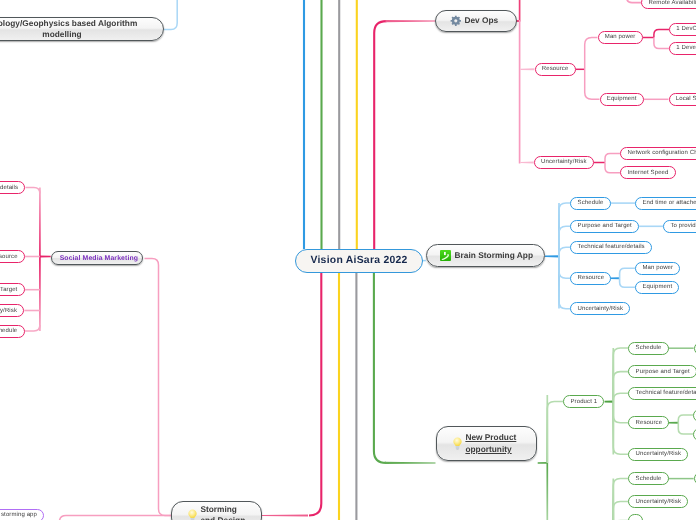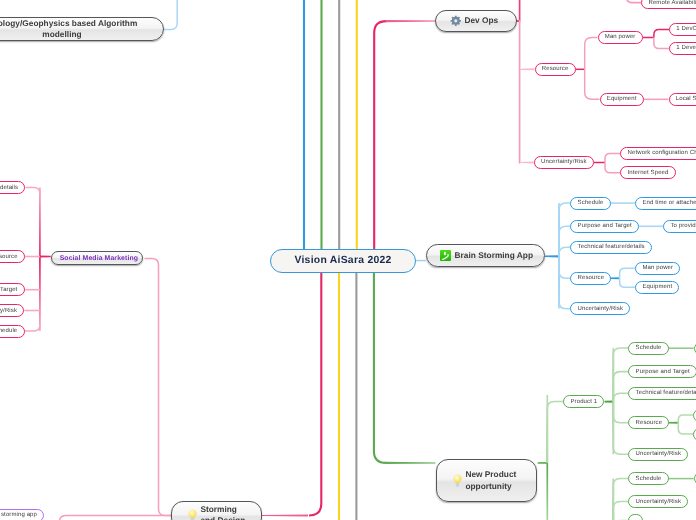--- a/index.html
+++ b/index.html
@@ -296,21 +296,21 @@
               <path d="M11.6 5.6h5.2v9.2h-5.2z" fill="#f4fff0"></path>
               <path d="M5.0 25.9c6.0-.6 12.2-4.3 17.2-10.7l3.3 2.3c-5.2 7.2-12.2 11.2-20.0 11.5z" fill="#e9ffdf"></path>
               <path d="M20.4 12.3l6.2 1.1-2.2 5.6z" fill="#f4fff0"></path>
             </svg>
           </span>
           <div class="tl">
             <div>Brain Storming App</div>
           </div>
         </div>
       </div>
-      <div class="node topic" style="left: 435.5px; width: 101.1px; top: 459px; height: 43px;">
+      <div class="node topic" style="left: 435.5px; width: 101.1px; top: 426px; height: 35px; text-decoration: underline;">
         <div class="row">
           <span>
             <svg class="ico" width="9" height="13" viewBox="0 0 36 52" style="margin-left:3.1px">
               <defs>
                 <radialGradient id="bg" cx="42%" cy="36%" r="62%">
                   <stop offset="0%" stop-color="#fffbe0"></stop>
                   <stop offset="48%" stop-color="#fdee9a"></stop>
                   <stop offset="100%" stop-color="#f7d947"></stop>
                 </radialGradient>
               </defs>
@@ -349,17 +349,17 @@
               <path d="M11.0 41.6h14.0v4.4H11.0z" fill="#c0cad2"></path>
               <path d="M12.4 46.6h11.2c-.6 2.3-2.8 3.8-5.6 3.8s-5.0-1.5-5.6-3.8z" fill="#b3bdc6"></path>
             </svg>
           </span>
           <div class="tl">
             <div>Storming</div>
             <div>and Design</div>
           </div>
         </div>
       </div>
-      <div class="node central" style="left: 270px; width: 146px; top: 248.6px; height: 24px;">
+      <div class="node central" style="left: 295px; width: 128px; top: 248.6px; height: 24px;">
         <span>Vision AiSara 2022</span>
       </div>
     </div>
 </div>
 
 </body></html>

